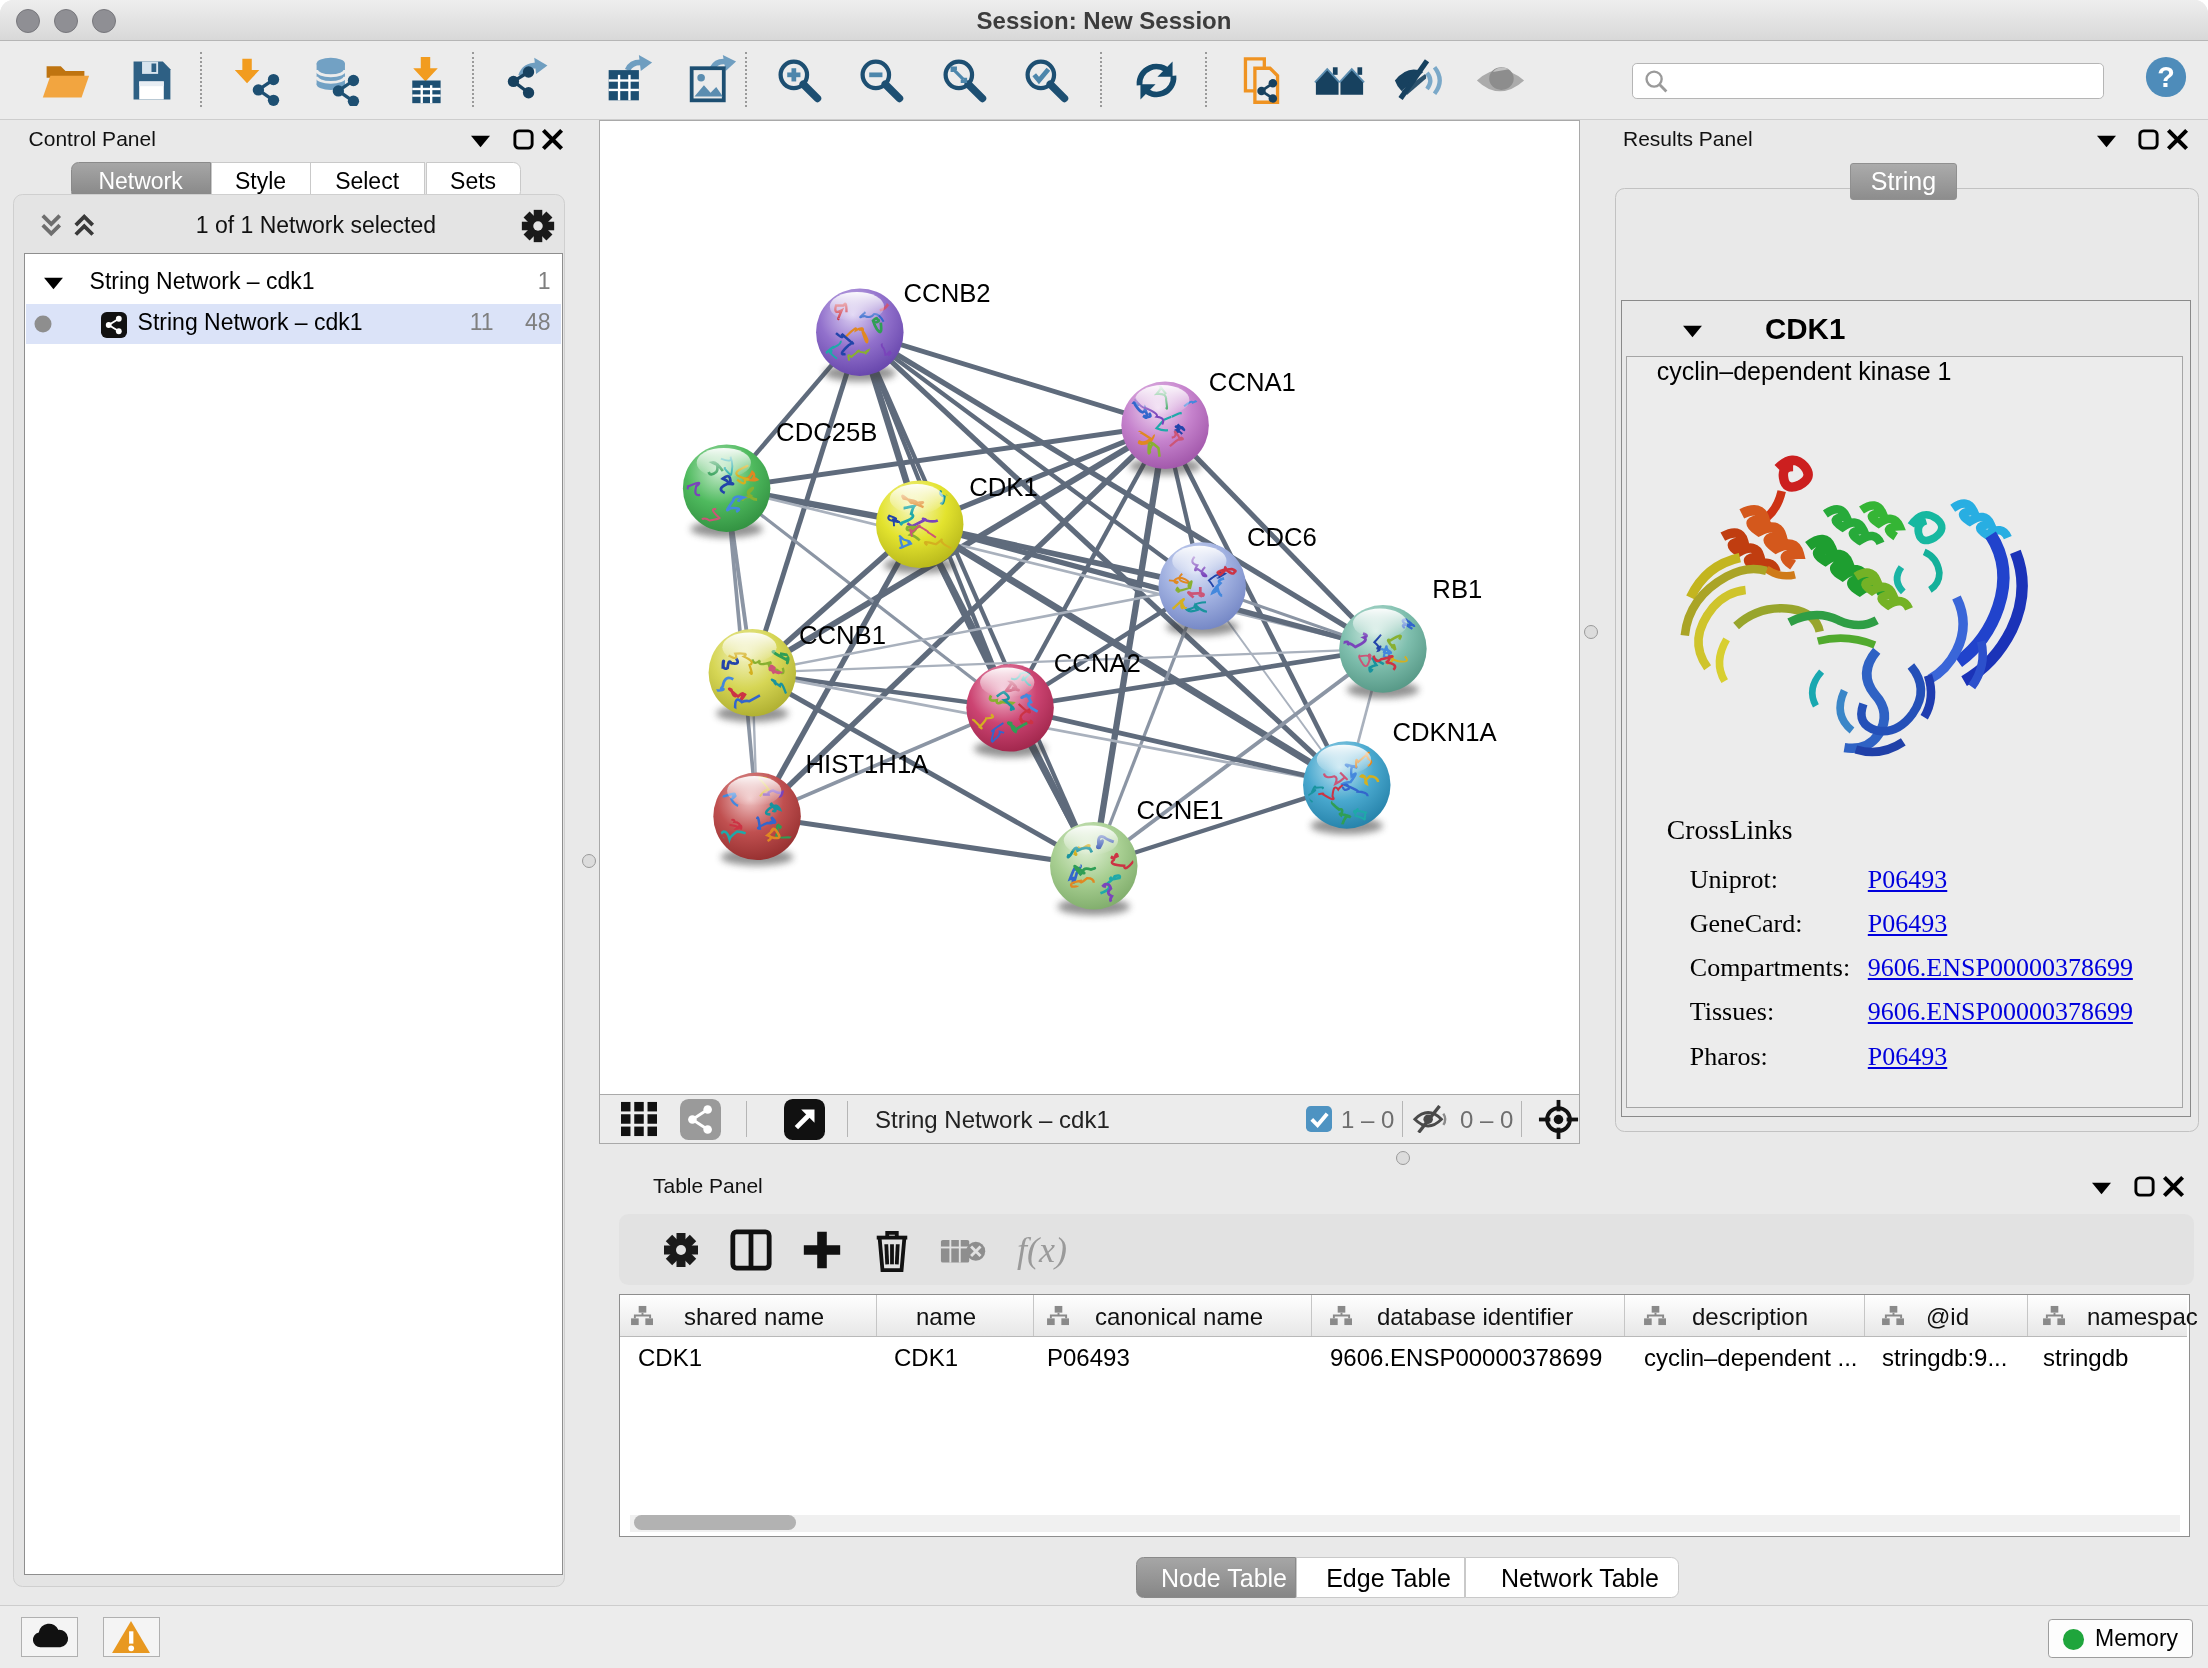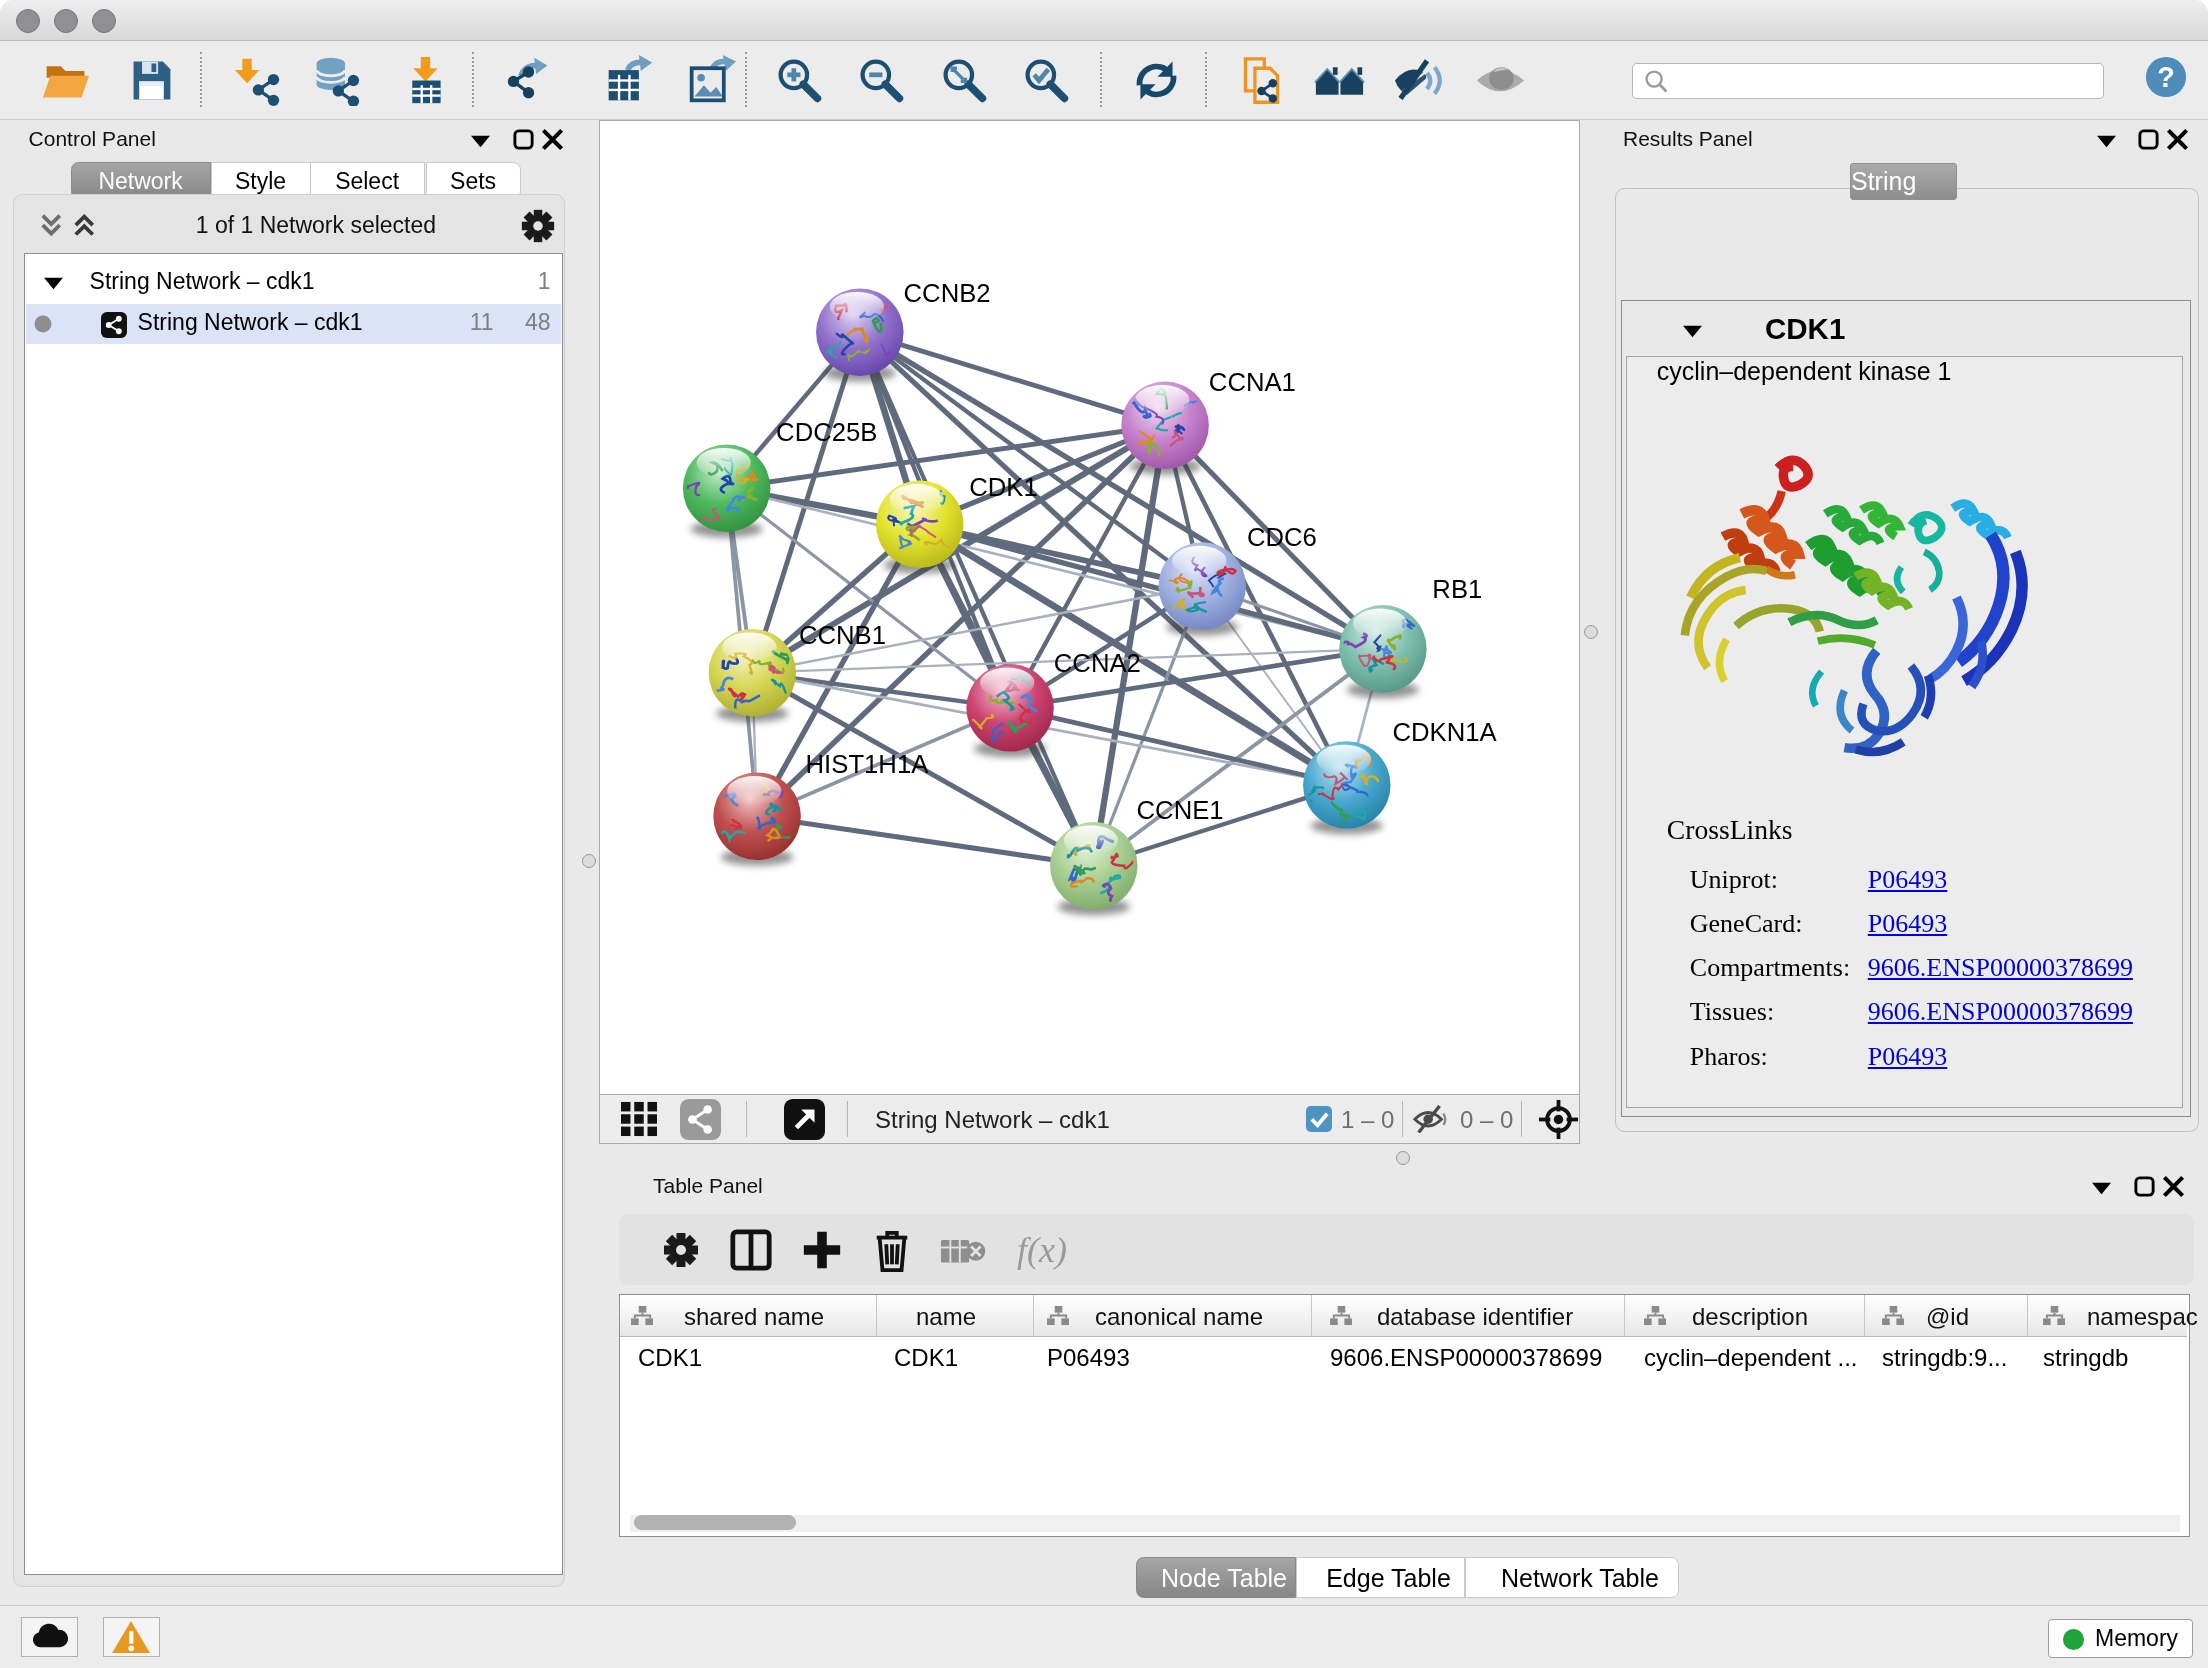--- a/index.html
+++ b/index.html
@@ -24,21 +24,21 @@
 #cp-tree{left:16px;top:133px;width:537px;height:1320px;background:#fff;border:1px solid #8e8e8e;}
 .trow{left:1px;width:535px;height:40px;}
 .seltree{background:#dbe3f8;}
 
 #netview{left:599px;top:0px;width:981px;height:975px;background:#fff;border:1px solid #a9a9a9;box-sizing:border-box;}
 #netstatus{left:599px;top:975px;width:981px;height:49px;background:#ececec;border:1px solid #a9a9a9;border-top:none;box-sizing:border-box;}
 .ssep{top:5.7px;width:0;height:36px;border-left:1px solid #b5b5b5;}
 
 #rpanel{left:1581px;top:0px;width:628px;height:1013px;}
 #rp-outer{left:34px;top:68px;width:582px;height:942px;border:1px solid #c2c2c2;border-radius:9.5px;background:#e9e9e9;}
-#stringtab{left:269px;top:43px;width:105px;height:35px;background:linear-gradient(#ababab,#8d8d8d);border:1px solid #909090;border-radius:3px;color:#fff;font-size:25px;line-height:35px;}
+#stringtab{left:269px;top:43px;width:105px;height:35px;background:linear-gradient(#ababab,#8d8d8d);border:1px solid #909090;border-radius:3px;color:#fff;font-size:25px;text-align:center;line-height:35px;}
 #rp-box1{left:40px;top:97px;width:566px;height:77px;background:#e9e9e9;border:1px solid #9b9b9b;}
 .rbtn{top:21px;height:35px;background:#fff;border:1px solid #adadad;border-radius:7.6px;font-size:24px;text-align:center;line-height:35px;color:#000;}
 #rp-box2{left:40px;top:180px;width:568px;height:815px;background:#e9e9e9;border:1.9px solid #8a8a8a;}
 #rp-box3{left:3.8px;top:55px;width:555px;height:750px;background:#ececec;border:1px solid #a5a5a5;}
 .serif{font-family:"Liberation Serif",serif;}
 .xl-label{font-size:26px;color:#000;}
 .xl-link{font-size:26px;color:#0000dd;text-decoration:underline;}
 
 #tpanel{left:599px;top:1045px;width:1609px;height:440px;}
 #tp-strip{left:20px;top:49px;width:1575px;height:71px;background:#e2e2e2;border-radius:9.5px;}
@@ -54,20 +54,21 @@
 #bottombar{left:0;top:1605px;width:2208px;height:63px;background:#ececec;border-top:1px solid #cdcdcd;}
 .bbtn{top:10.5px;width:55px;height:38px;background:#f4f4f4;border:1px solid #b0b0b0;}
 #membtn{left:2048px;top:13.3px;width:143px;height:37px;background:#fdfdfd;border:1px solid #9d9d9d;border-radius:3.8px;font-size:23px;line-height:37px;}
 </style>
 </head>
 <body>
 <div class="abs" id="titlebar">
   <div class="abs tl" style="left:16px;"></div>
   <div class="abs tl" style="left:54px;"></div>
   <div class="abs tl" style="left:92px;"></div>
+  <div class="abs" id="title">Session: New Session</div>
 </div>
 <div class="abs" id="toolbar">
 <svg class="abs tbi" style="left:40px" width="51" height="51" viewBox="0 0 54 54">
       <path fill="#bf7410" d="M7 12h15l5 5h20v7H7z"></path>
       <path fill="#f2a540" d="M3 45l8-23h41l-8 23z"></path>
     </svg>
 <svg class="abs tbi" style="left:126px" width="51" height="51" viewBox="0 0 54 54">
       <path fill="#2e6084" d="M8 7h31l8 8v32H8z"></path>
       <rect x="17" y="7" width="17" height="13" fill="#d8e4ee"></rect>
       <rect x="27" y="9" width="5" height="9" fill="#2e6084"></rect>

